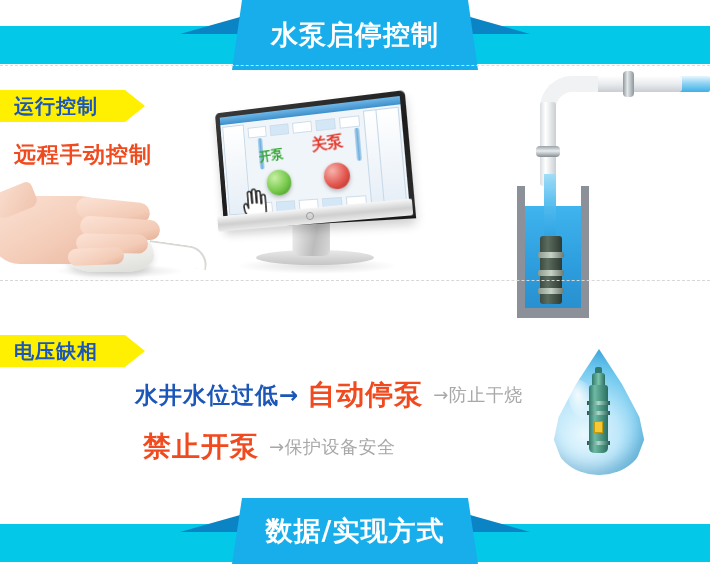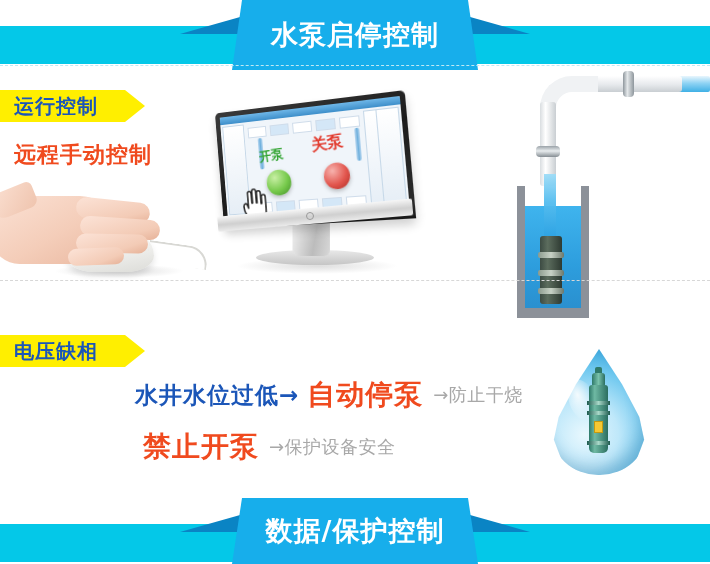--- a/index.html
+++ b/index.html
@@ -491,17 +491,17 @@
     <div class="drop-pump-band" style="top:66px;"></div>
     <div class="drop-pump-band" style="top:96px;"></div>
     <div class="drop-pump-tag"></div>
   </div>
 
   <div class="banner" id="banner-bottom">
     <div class="band"></div>
     <div class="flap flap-left"></div>
     <div class="flap flap-right"></div>
     <div class="ribbon">
-      <span class="ribbon-title">数据/保护控制</span>
+      <span class="ribbon-title">数据/实现方式</span>
     </div>
   </div>
 
 </div>
 
 </body></html>

